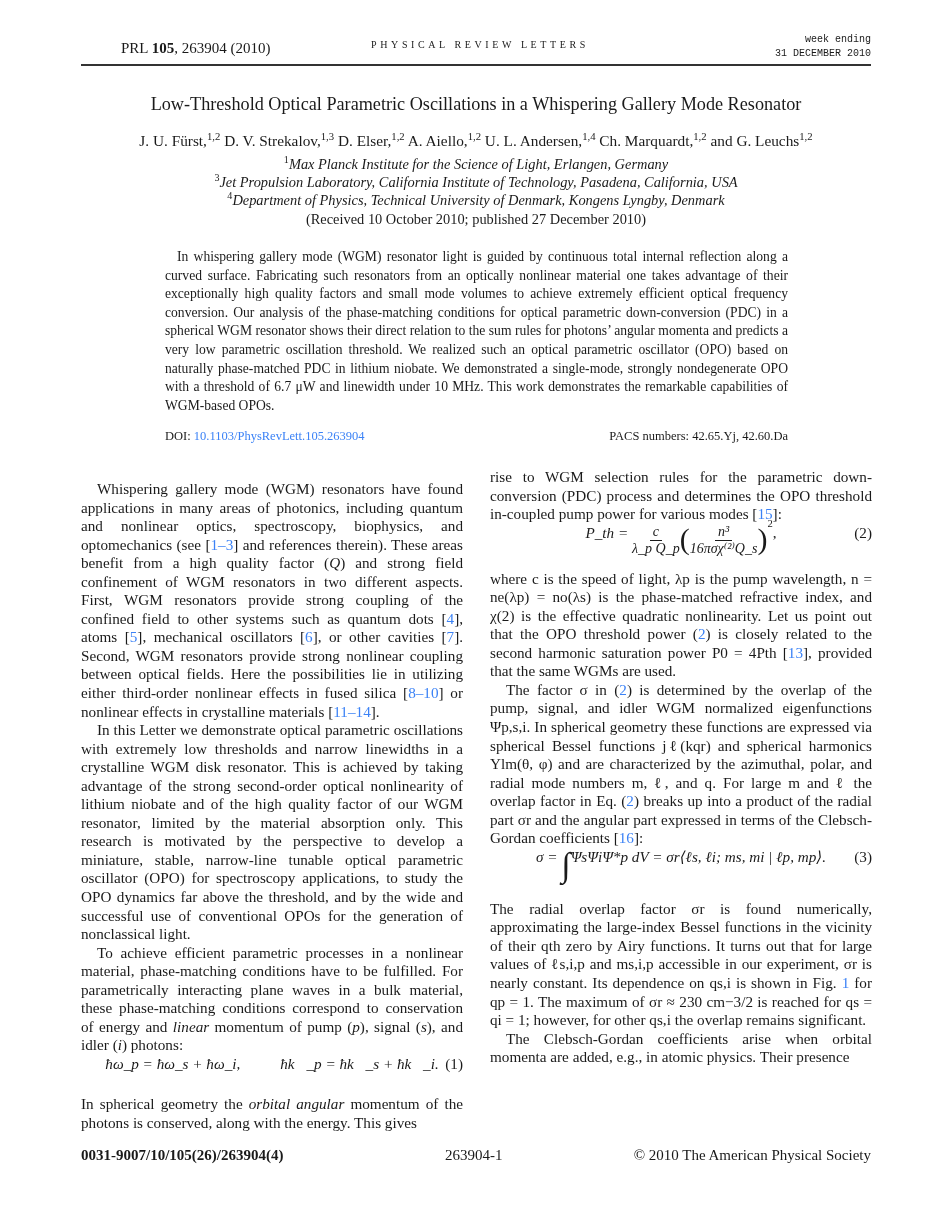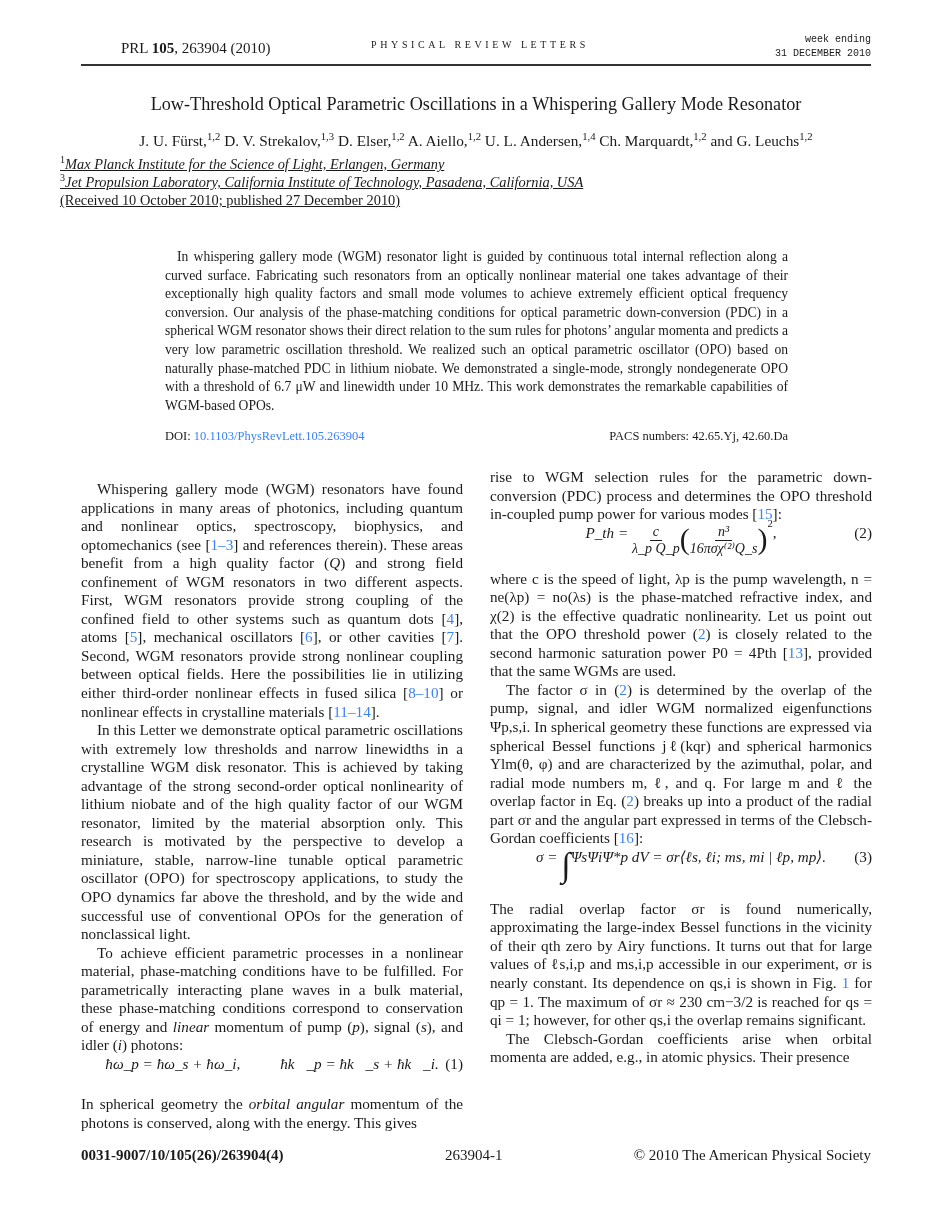--- a/index.html
+++ b/index.html
@@ -11,21 +11,21 @@
   sup { font-size: 70%; line-height: 0; vertical-align: 0.55em; }
 
   
   .hdr-left { left: 81px; top: 40px; font-size: 15px; margin-left: 40px; }
   .hdr-center { left: 300px; width: 360px; top: 39px; font-size: 10px; letter-spacing: 3.6px; text-align: center; }
   .hdr-right { right: 81px; top: 33px; font-size: 10px; text-align: right; line-height: 14px; font-family: Liberation Mono, monospace; }
   .hdr-rule { left: 81px; width: 790px; top: 64px; height: 2px; background: #333; }
 
   .title { left: 60px; width: 832px; top: 94px; text-align: center; font-weight: normal; font-size: 18.2px; }
   .authors { left: 60px; width: 832px; top: 132px; text-align: center; font-size: 15.3px; }
-  .affils { left: 60px; width: 832px; top: 155px; text-align: left; font-size: 14.4px; line-height: 18.2px; text-decoration: underline; }
+  .affils { left: 60px; width: 832px; top: 155px; text-align: center; font-size: 14.4px; line-height: 18.2px; }
   .affils .aff { font-style: italic; }
 
   .abstract { left: 165px; width: 623px; top: 248px; font-size: 13.6px; line-height: 18.6px; text-align: justify; text-indent: 12px; }
   .doi { left: 165px; top: 429px; font-size: 12.5px; }
   .pacs { right: 164px; top: 429px; font-size: 12.5px; }
 
   .col { width: 382px; font-size: 15.2px; line-height: 18.55px; text-align: justify; hyphens: manual; }
   .col p { margin: 0; text-indent: 16px; }
   .col p.noindent { text-indent: 0; }
   .col-left { left: 81px; top: 468px; margin-top: 12px; }
@@ -59,20 +59,21 @@
   <span><span>D. V. Strekalov,</span><sup>1,3</sup></span>
   <span><span>D. Elser,</span><sup>1,2</sup></span>
   <span><span>A. Aiello,</span><sup>1,2</sup></span>
   <span><span>U. L. Andersen,</span><sup>1,4</sup></span>
   <span><span>Ch. Marquardt,</span><sup>1,2</sup></span>
   <span><span>and G. Leuchs</span><sup>1,2</sup></span>
 </div>
 <div class="abs affils">
   <div><sup>1</sup><span class="aff">Max Planck Institute for the Science of Light, Erlangen, Germany</span></div>
   <div><sup>3</sup><span class="aff">Jet Propulsion Laboratory, California Institute of Technology, Pasadena, California, USA</span></div>
+  <div><sup>4</sup><span class="aff">Department of Physics, Technical University of Denmark, Kongens Lyngby, Denmark</span></div>
   <div>(Received 10 October 2010; published 27 December 2010)</div>
 </div>
 
 <div class="abs abstract">In whispering gallery mode (WGM) resonator light is guided by continuous total internal reflection along a curved surface. Fabricating such resonators from an optically nonlinear material one takes advantage of their exceptionally high quality factors and small mode volumes to achieve extremely efficient optical frequency conversion. Our analysis of the phase-matching conditions for optical parametric down-conversion (PDC) in a spherical WGM resonator shows their direct relation to the sum rules for photons’ angular momenta and predicts a very low parametric oscillation threshold. We realized such an optical parametric oscillator (OPO) based on naturally phase-matched PDC in lithium niobate. We demonstrated a single-mode, strongly nondegenerate OPO with a threshold of 6.7 μW and linewidth under 10 MHz. This work demonstrates the remarkable capabilities of WGM-based OPOs.</div>
 <div class="abs doi"><span>DOI: </span><a class="link">10.1103/PhysRevLett.105.263904</a></div>
 <div class="abs pacs">PACS numbers: 42.65.Yj, 42.60.Da</div>
 
 <div class="abs col col-left">
   <p><span>Whispering gallery mode (WGM) resonators have found applications in many areas of photonics, including quantum and nonlinear optics, spectroscopy, biophysics, and optomechanics (see </span><span>[</span><a class="link">1–3</a><span>]</span><span> and references therein). These areas benefit from a high quality factor (</span><i>Q</i><span>) and strong field confinement of WGM resonators in two different aspects. First, WGM resonators provide strong coupling of the confined field to other systems such as quantum dots [</span><a class="link">4</a><span>], atoms [</span><a class="link">5</a><span>], mechanical oscillators [</span><a class="link">6</a><span>], or other cavities [</span><a class="link">7</a><span>]. Second, WGM resonators provide strong nonlinear coupling between optical fields. Here the possibilities lie in utilizing either third-order nonlinear effects in fused silica [</span><a class="link">8–10</a><span>] or nonlinear effects in crystalline materials [</span><a class="link">11–14</a><span>].</span></p>
   <p>In this Letter we demonstrate optical parametric oscillations with extremely low thresholds and narrow linewidths in a crystalline WGM disk resonator. This is achieved by taking advantage of the strong second-order optical nonlinearity of lithium niobate and of the high quality factor of our WGM resonator, limited by the material absorption only. This research is motivated by the perspective to develop a miniature, stable, narrow-line tunable optical parametric oscillator (OPO) for spectroscopy applications, to study the OPO dynamics far above the threshold, and by the wide and successful use of conventional OPOs for the generation of nonclassical light.</p>

